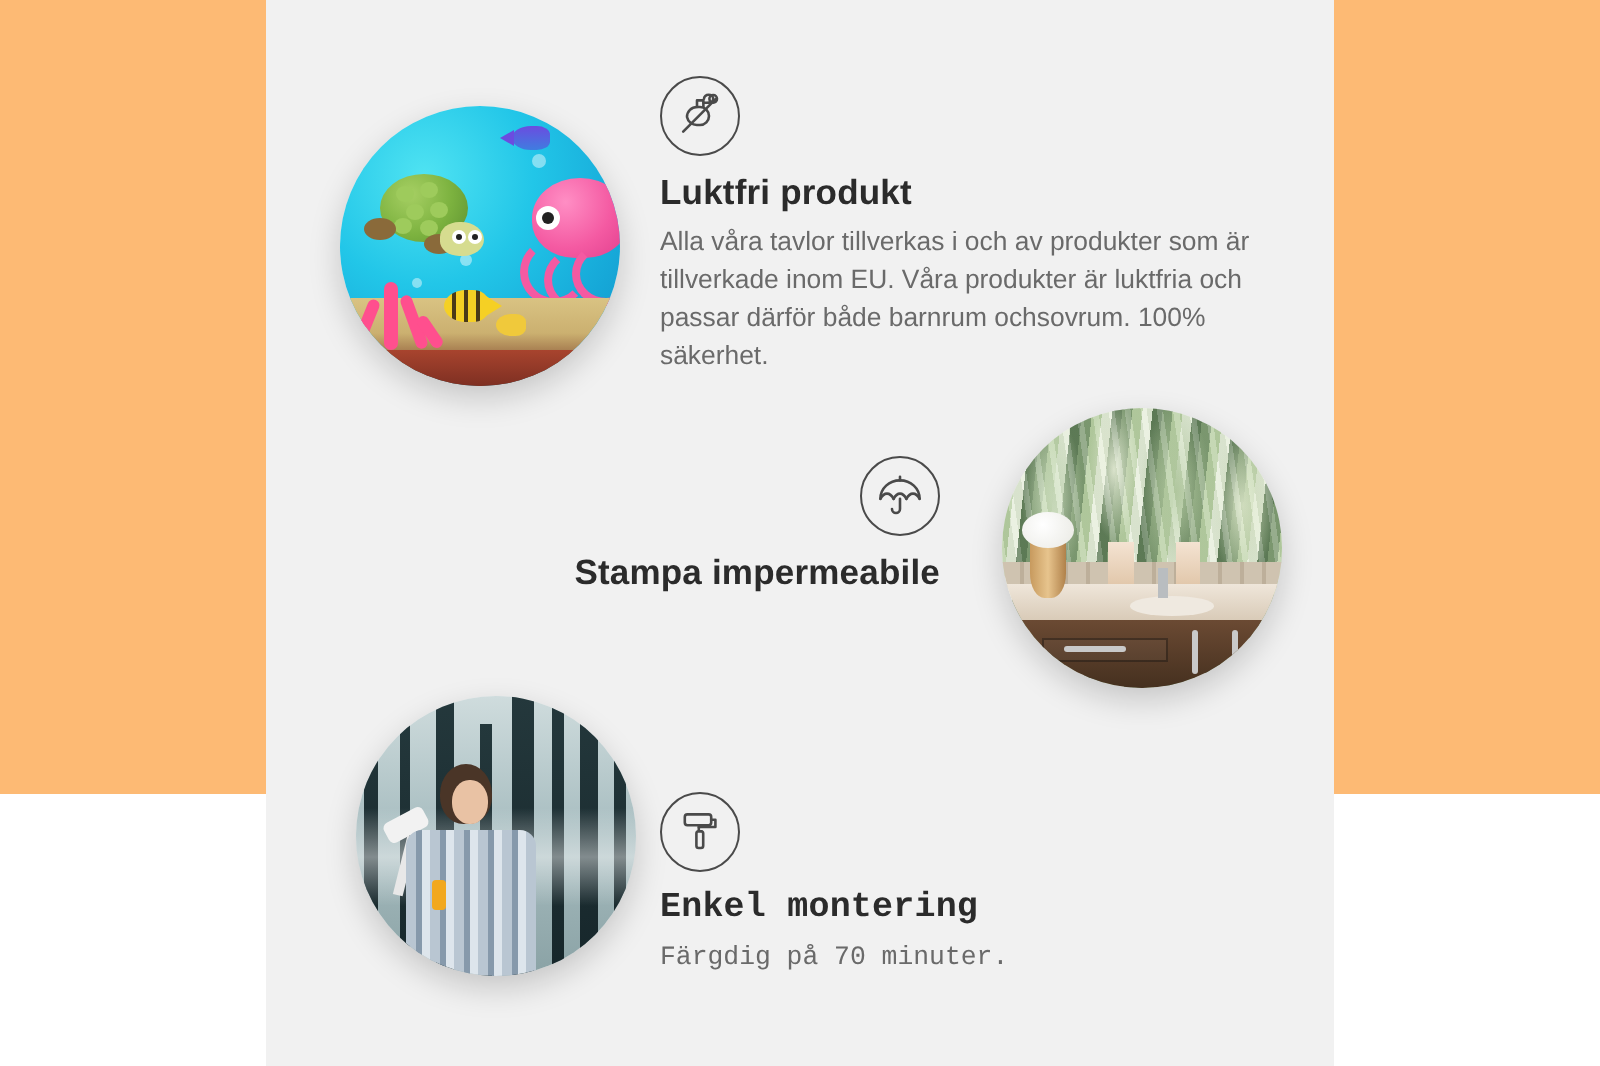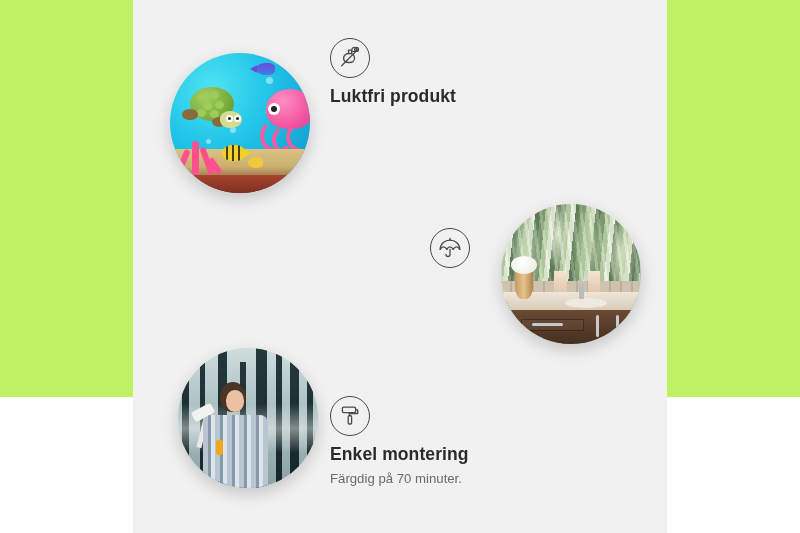--- a/index.html
+++ b/index.html
@@ -2,21 +2,21 @@
 <html><head>
 <meta charset="utf-8">
 <style>
   html,body{margin:0;padding:0;}
   body{
     width:800px;height:533px;
     background:#ffffff;
     font-family:"Liberation Sans", sans-serif;
     overflow:hidden;
   }
-  #canvas{position:relative;width:800px;height:397px;background:#bef264;}
+  #canvas{position:relative;width:800px;height:397px;background:#fdba74;}
 
   
   .panel{
     position:absolute;left:133px;top:0;width:534px;height:533px;
     background:#f1f1f1;
   }
 
   
   .disc{
     position:absolute;border-radius:50%;overflow:hidden;
@@ -143,21 +143,21 @@
   .f-title{
     font-size:17.5px;font-weight:bold;color:#2b2b2b;margin:8px 0 4px 0;
     letter-spacing:.1px;line-height:1.2;
   }
   .f-desc{font-size:13.2px;color:#6a6a6a;line-height:1.45;margin:0;}
 
   #feat-odor{left:330px;top:38px;width:296px;text-align:left;}
   #feat-odor .icon-circle{margin-left:0;}
   #feat-water{left:180px;top:228px;width:290px;text-align:right;}
   #feat-water .icon-circle{margin-left:auto;}
-  #feat-mount{left:330px;top:396px;width:260px;text-align:left;}
+  #feat-mount{left:330px;top:396px;width:260px;text-align:left;font-family:Liberation Mono, monospace;}
   #feat-mount .icon-circle{margin-left:0;}
 </style>
 </head>
 <body>
 
 <div id="canvas">
 
   <div class="panel"></div>
 
   <div class="disc" id="disc-ocean">
@@ -258,33 +258,35 @@
       <svg width="26" height="26" viewBox="0 0 26 26" fill="none" stroke="#4a4a4a" stroke-width="1.3" stroke-linecap="round" stroke-linejoin="round">
         <path d="M6.5 13.5a5 5 0 0 1 5-5h1.5a4.5 4.5 0 0 1 0 9h-1.5a5 5 0 0 1-5-4z"></path>
         <path d="M11.5 8.5V5.2h3.2v3.3"></path>
         <path d="M14.7 6.4h2.6"></path>
         <path d="M17.3 6.4c1.3 0 2.3-.9 2.3-2s-1-2-2.3-2-2.3.9-2.3 2"></path>
         <circle cx="19.6" cy="4.4" r="1.9"></circle>
         <line x1="4.6" y1="20.8" x2="20.8" y2="4.6"></line>
       </svg>
     </div>
     <div class="f-title">Luktfri produkt</div>
+    <p class="f-desc">Alla våra tavlor tillverkas i och av produkter som är tillverkade inom EU. Våra produkter är luktfria och passar därför både barnrum ochsovrum. 100% säkerhet.</p>
   </div>
 
   <div class="feature" id="feat-water">
     <div class="icon-circle">
       <svg width="26" height="26" viewBox="0 0 26 26" fill="none" stroke="#4a4a4a" stroke-width="1.3" stroke-linecap="round" stroke-linejoin="round">
         <path d="M3.2 14.4C3.2 9.1 7.6 5.2 13 5.2s9.8 3.9 9.8 9.2"></path>
         <path d="M3.2 14.4c.9-1.7 2-2.6 3.3-2.6s2.4.9 3.3 2.6"></path>
         <path d="M9.8 14.4c.9-1.7 2-2.6 3.2-2.6s2.3.9 3.2 2.6"></path>
         <path d="M16.2 14.4c.9-1.7 2-2.6 3.3-2.6s2.4.9 3.3 2.6"></path>
         <line x1="13" y1="5.2" x2="13" y2="3.4"></line>
         <path d="M13 14.4v5.1c0 1.1-.9 2-2 2s-2-.9-2-2"></path>
       </svg>
     </div>
+    <div class="f-title">Stampa impermeabile</div>
   </div>
 
   <div class="feature" id="feat-mount">
     <div class="icon-circle">
       <svg width="26" height="26" viewBox="0 0 26 26" fill="none" stroke="#4a4a4a" stroke-width="1.3" stroke-linecap="round" stroke-linejoin="round">
         <rect x="5.4" y="4.2" width="13.2" height="5.4" rx="1.3"></rect>
         <path d="M18.6 6.9h2.1v3.6H12.4"></path>
         <path d="M12.4 10.5v2.1h1.3"></path>
         <rect x="11.2" y="12.6" width="3.4" height="8.4" rx="1.1"></rect>
       </svg>

